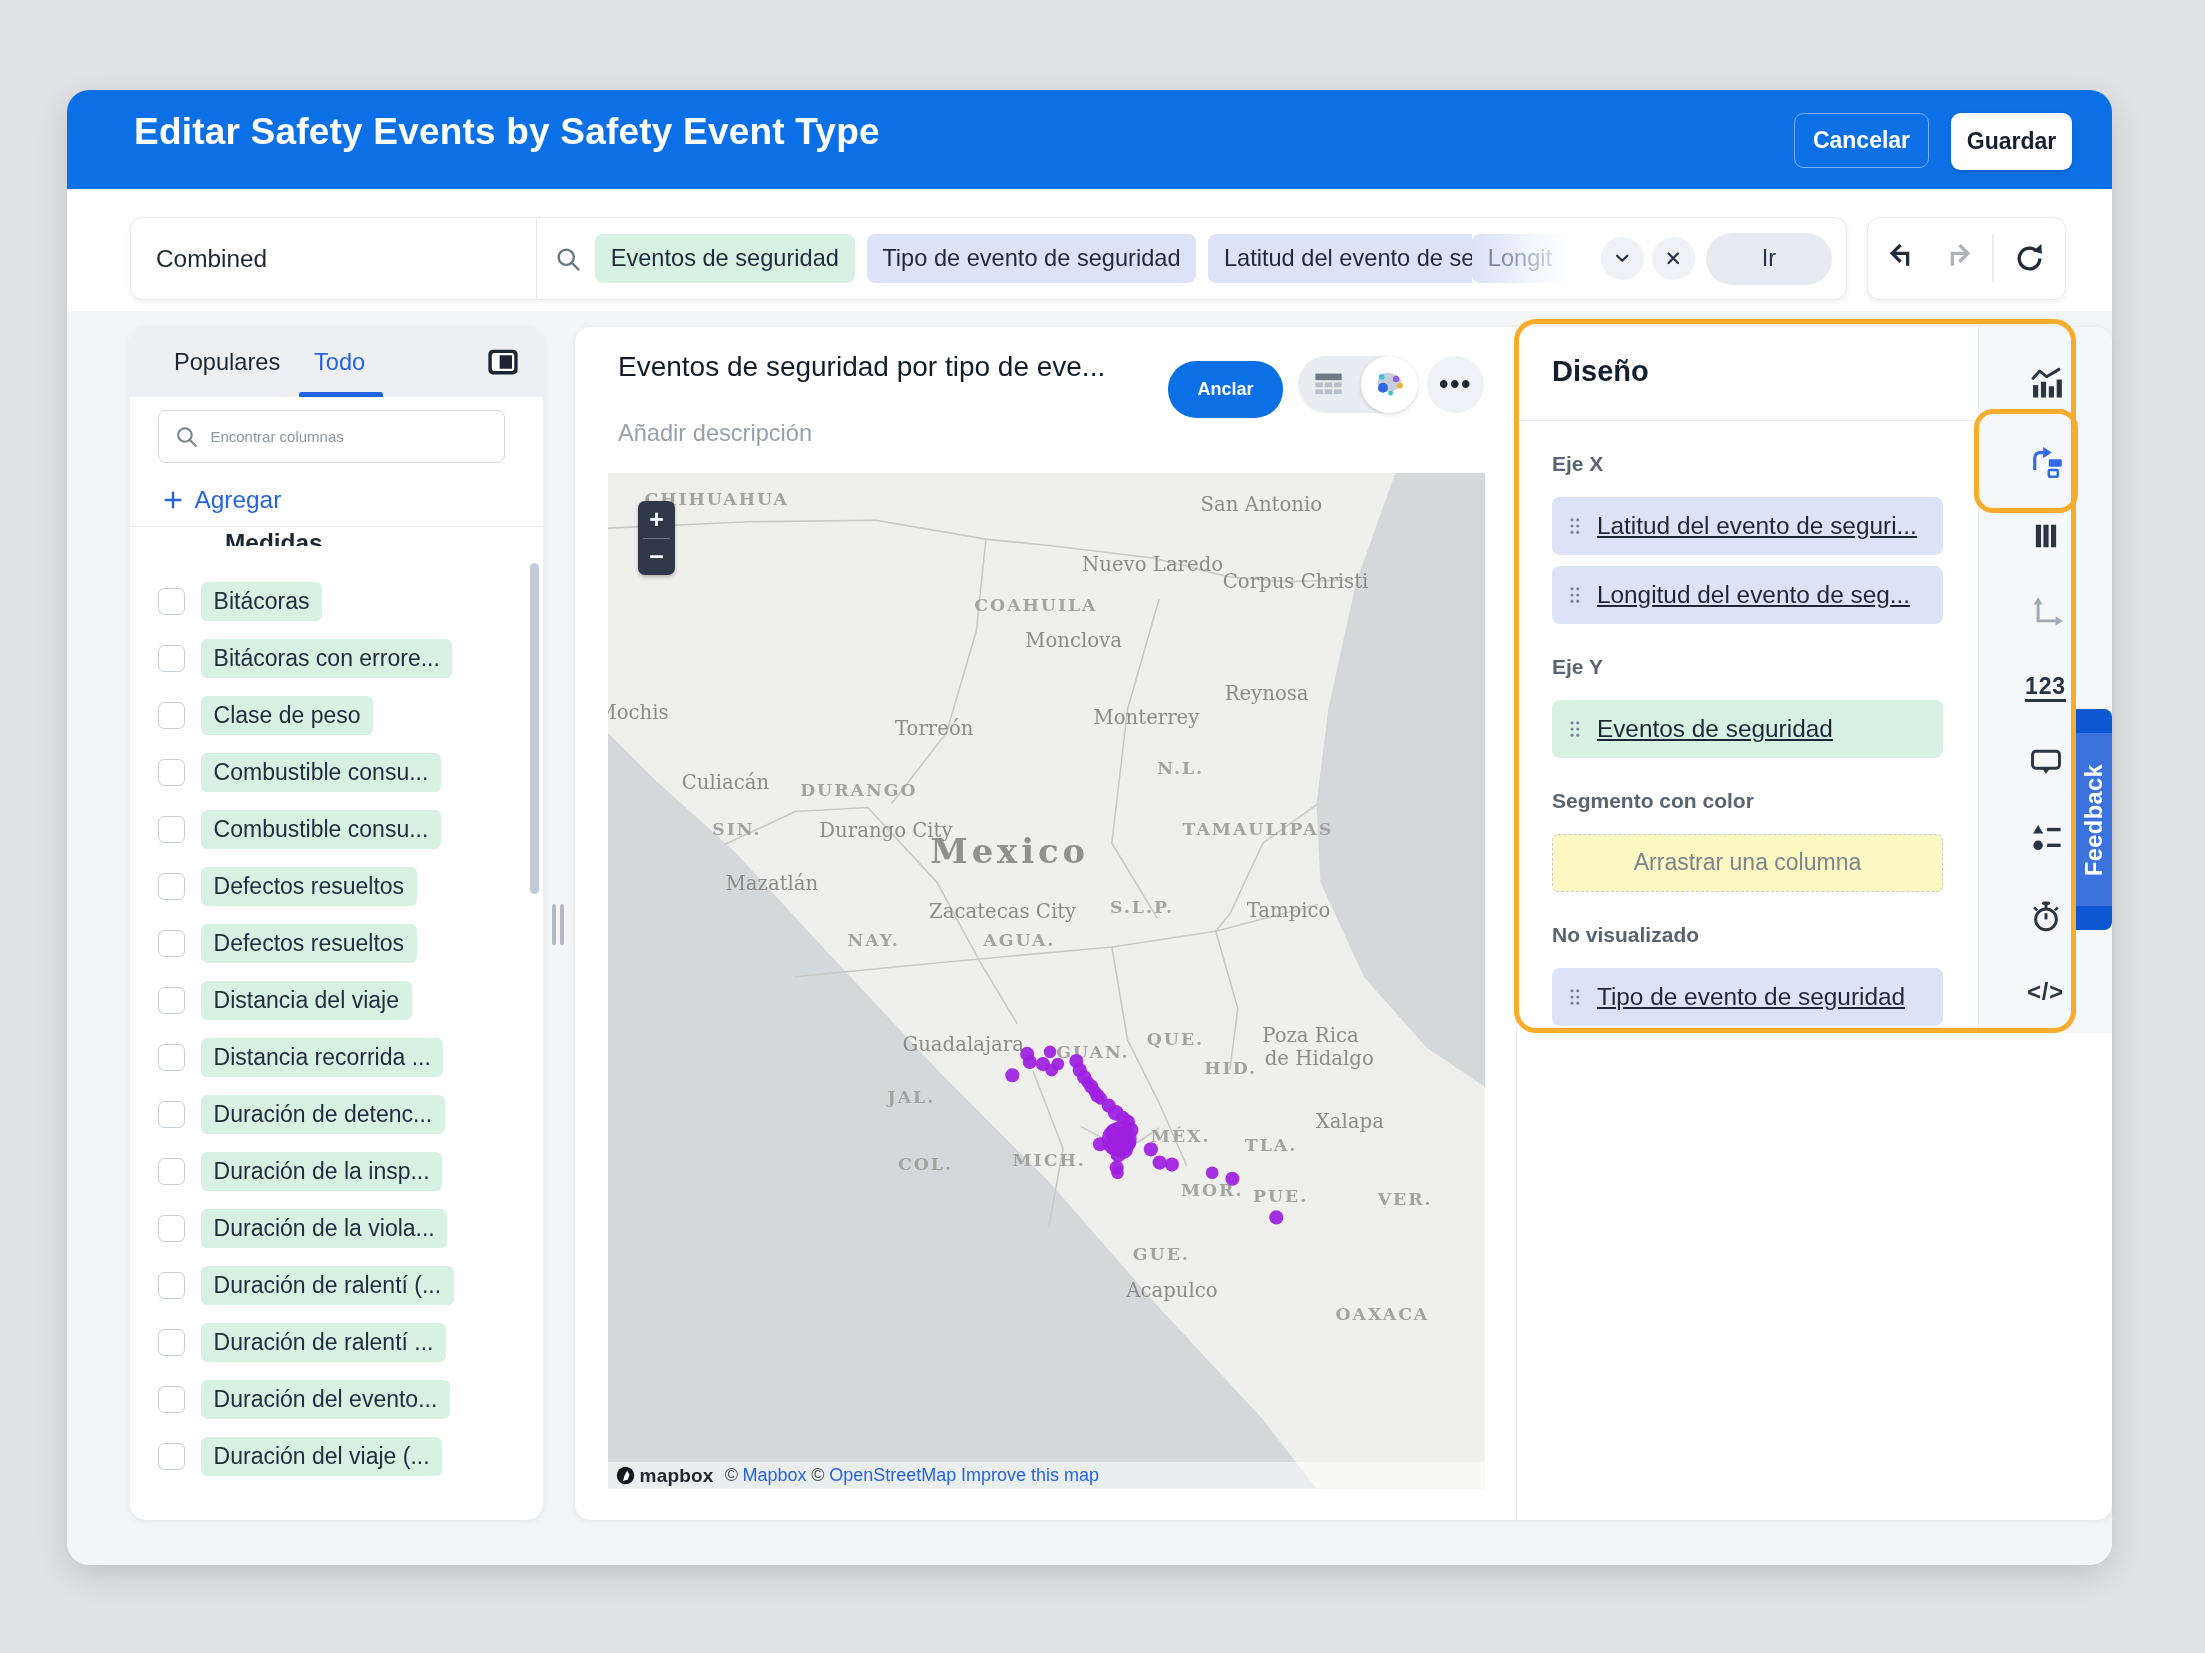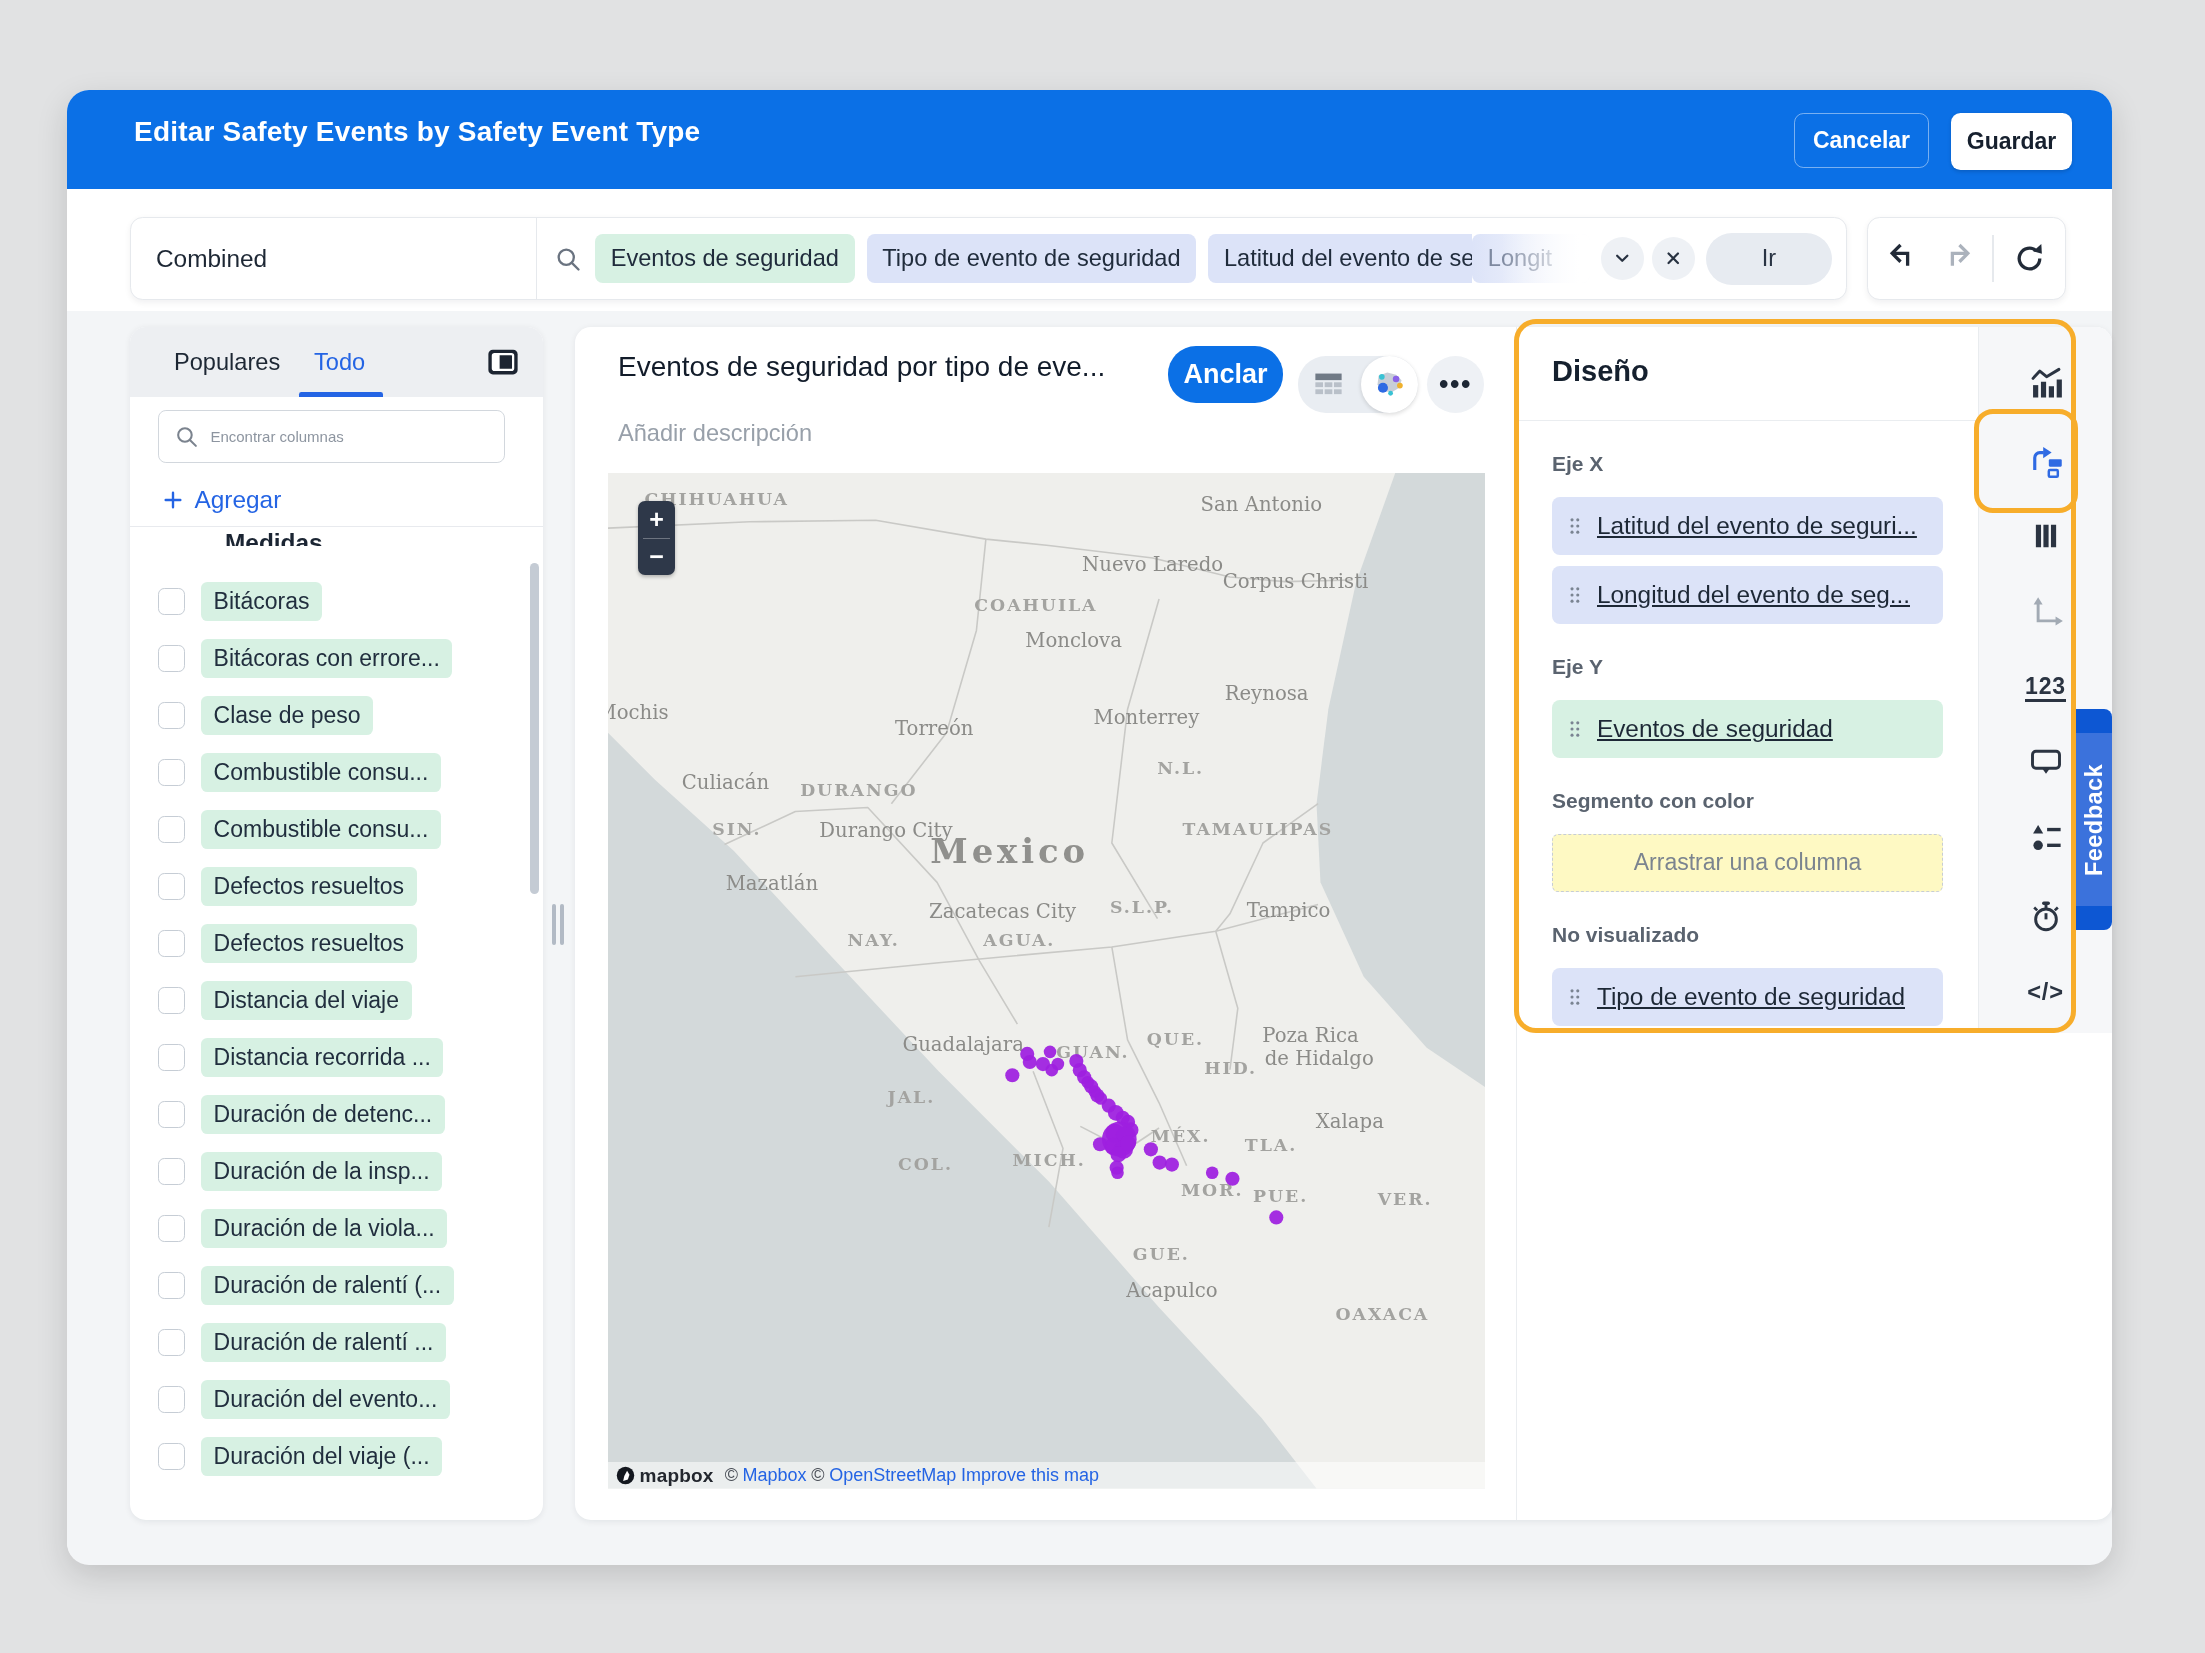--- a/index.html
+++ b/index.html
@@ -2,21 +2,21 @@
 <html style="font-size:12.6px"><head>
 <meta charset="utf-8">
 <style>
   * { margin:0; padding:0; box-sizing:border-box; }
   html,body { background:#d9dadb; }
   .stage { position:relative; width:2205px; height:1654px; background:#e1e2e3; font-family:"Liberation Sans",sans-serif; overflow:hidden; }
   .app-card { position:absolute; left:67px; top:90px; width:2045px; height:1474px; background:#fff; border-radius:22px; box-shadow:0 11px 31.5px rgba(0,0,0,.14); }
 
   
   .topbar { position:absolute; left:0; top:0; width:100%; height:99px; background:var(--accent); border-radius:22px 22px 0 0; }
-  .topbar-title { position:absolute; left:67px; top:0; height:83px; display:flex; align-items:center; color:#fff; font-size:28px; font-weight:700; letter-spacing:0.2px; }
+  .topbar-title { position:absolute; left:67px; top:0; height:83px; display:flex; align-items:center; color:#fff; font-size:37px; font-weight:700; letter-spacing:0.2px; }
   .btn-cancel { position:absolute; left:1727px; top:23px; width:135px; height:55px; border-radius:9.5px; border:1.6px solid rgba(255,255,255,.45); background:transparent; color:#fff; font-size:23px; font-weight:700; font-family:inherit; }
   .btn-save { position:absolute; left:1884px; top:23px; width:121px; height:57px; border-radius:9.5px; border:none; background:#fff; color:#16202e; font-size:23px; font-weight:700; font-family:inherit; box-shadow:0 1.6px 3.9px rgba(0,0,0,.15); }
 
   
   .querybar { position:absolute; left:63px; top:127px; width:1717px; height:83px; background:#fff; border:1.2px solid #e6e9ed; border-radius:12.6px; box-shadow:0 2.4px 6.3px rgba(16,24,40,.06); display:flex; align-items:center; }
   .qb-source { width:406px; height:100%; display:flex; align-items:center; padding-left:25px; font-size:24.4px; color:#1d2734; font-weight:500; border-right:1.2px solid #e6e9ed; flex:none; }
   .qb-search-icon { width:28px; height:28px; margin:0 12.6px 0 17.3px; flex:none; }
   .qb-tags { display:flex; align-items:center; gap:11.8px; flex:1; min-width:0; overflow:hidden; }
   .tag { height:49px; display:flex; align-items:center; padding:0 15.8px; border-radius:7.9px; font-size:23.6px; color:#202c3c; white-space:nowrap; flex:none; }
   .tag.green { background:var(--green); }
@@ -56,21 +56,21 @@
   .sb-scroll { position:absolute; right:3.9px; top:236px; width:8.7px; height:331px; background:#c4cbd4; border-radius:4.7px; }
 
   
   .gutter { position:absolute; left:482px; top:814px; width:17.3px; height:41px; }
   .gutter i { position:absolute; top:0; width:3.9px; height:41px; background:#b2bac5; border-radius:2.4px; }
   .gutter i:first-child { left:3.2px; } .gutter i:last-child { left:11px; }
 
   
   .board { position:absolute; left:508px; top:237px; width:1537px; height:1193px; background:#fff; border-radius:15.8px; box-shadow:0 1.6px 6.3px rgba(16,24,40,.07); }
   .ch-title { position:absolute; left:43px; top:23.6px; font-size:28px; font-weight:400; color:#121c2a; white-space:nowrap; }
-  .btn-pin { position:absolute; left:593px; top:19px; width:115px; height:57px; border:none; border-radius:28px; background:var(--accent); color:#fff; font-size:27px; font-weight:600; font-family:inherit; }
+  .btn-pin { position:absolute; left:593px; top:34px; width:115px; height:57px; border:none; border-radius:28px; background:var(--accent); color:#fff; font-size:18px; font-weight:600; font-family:inherit; }
   .view-toggle { position:absolute; left:723px; top:29px; width:120px; height:57px; background:#e9edf2; border-radius:28px; }
   .vt-seg { position:absolute; top:0; width:60px; height:57px; border:none; background:transparent; display:flex; align-items:center; justify-content:center; padding:0; }
   .vt-seg.table { left:0; } 
   .vt-seg.map { left:63px; width:57px; height:57px; top:0; background:#fff; border-radius:50%; box-shadow:0 1.6px 4.7px rgba(0,0,0,.14); }
   .vt-seg svg { width:35px; height:35px; }
   .btn-more { position:absolute; left:852px; top:29px; width:57px; height:57px; border:none; border-radius:50%; background:#eef1f5; color:#1d2734; font-size:27px; font-weight:700; letter-spacing:1.6px; line-height:1; }
   .ch-desc { position:absolute; left:43px; top:93px; font-size:23.6px; color:#98a0aa; }
 
   
   .map { position:absolute; left:33px; top:146px; width:877px; height:1016px; background:#eeeeec; overflow:hidden; }

